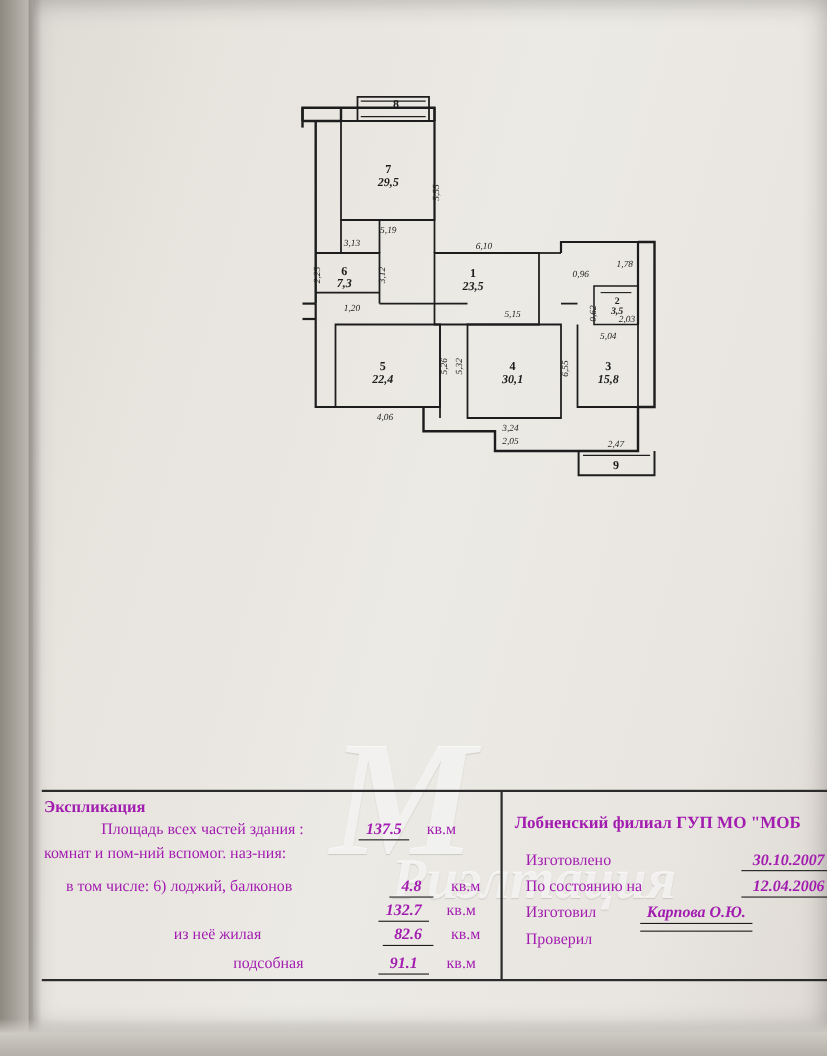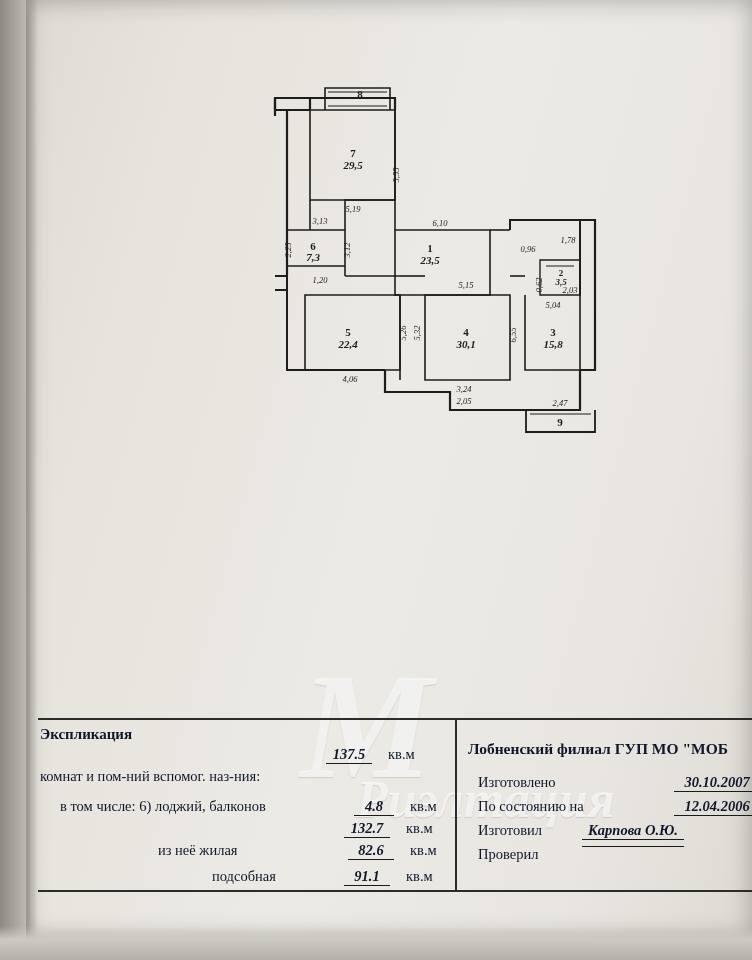--- a/index.html
+++ b/index.html
@@ -52,21 +52,21 @@
     white-space:nowrap;
     text-shadow:0 1px 1px rgba(120,115,108,.25);
   }
   #wm-m{ left:300px; top:640px; font-size:150px; font-style:italic; font-weight:700; letter-spacing:-8px;}
   #wm-sub{ left:356px; top:770px; font-size:52px; font-style:italic; font-weight:700;}
   #wm-id{ left:486px; top:838px; font-size:36px; font-weight:700; letter-spacing:2px;}
 
   
   #expl{
     position:absolute;left:8px;top:718px;width:744px;height:190px;
-    font-size:14.5px;color:#0f172a;
+    font-size:14.5px;color:#a21caf;
   }
   .rule{position:absolute;left:30px;width:722px;height:2px;background:#2b2b2b;}
   #rule-top{top:0;}
   #rule-bottom{top:172px;}
   #vdiv{position:absolute;left:447px;top:2px;width:2px;height:170px;background:#2b2b2b;}
 
   #expl-title{
     position:absolute;left:32px;top:8px;font-weight:700;font-size:15px;
   }
   .lline{position:absolute;white-space:nowrap;}
@@ -229,20 +229,21 @@
   <div class="wm-txt" id="wm-sub">Риэлтация</div>
 </div>
 
 <div id="expl">
   <div class="rule" id="rule-top"></div>
   <div class="rule" id="rule-bottom"></div>
   <div id="vdiv"></div>
 
   <div id="expl-title">Экспликация</div>
 
+  <div class="lline" id="l1">Площадь всех частей здания :</div>
   <div class="lline" id="l2">комнат и пом-ний вспомог. наз-ния:</div>
   <div class="lline" id="l3">в том числе: 6) лоджий, балконов</div>
   <div class="lline" id="l5">из неё жилая</div>
   <div class="lline" id="l6">подсобная</div>
 
   <div class="lv" id="v1">
     <span class="val" style="width:46px">137.5</span><span class="unit">кв.м</span>
   </div>
   <div class="lv" id="v2">
     <span class="val" style="width:40px">4.8</span><span class="unit">кв.м</span>

